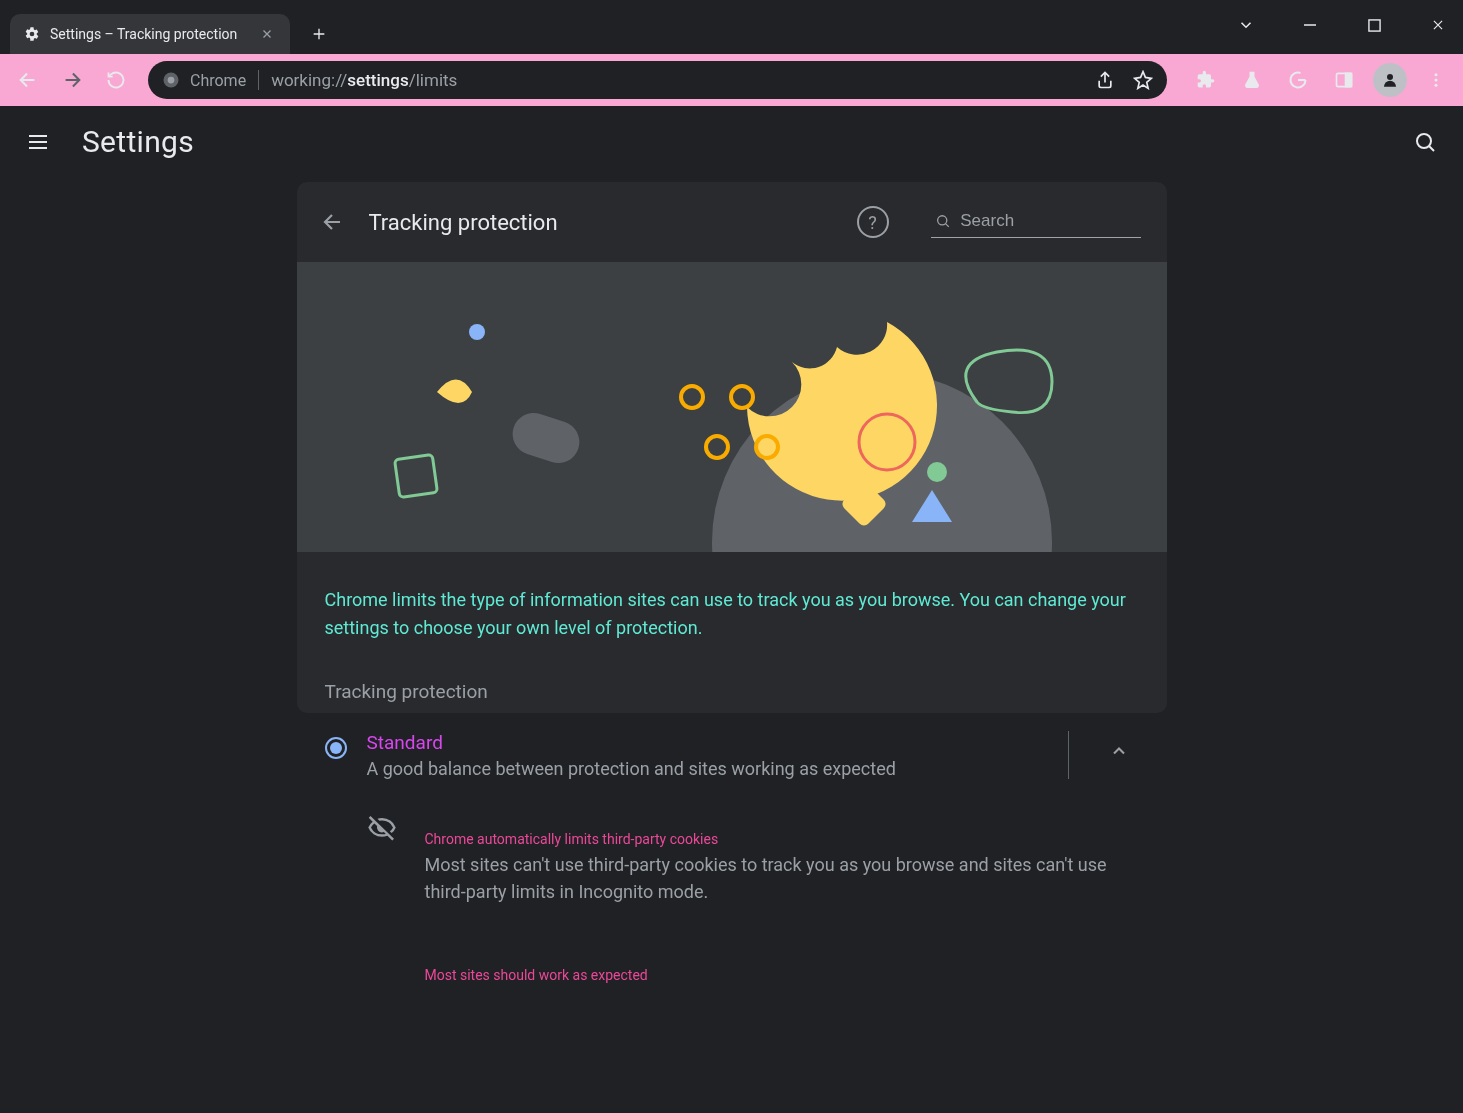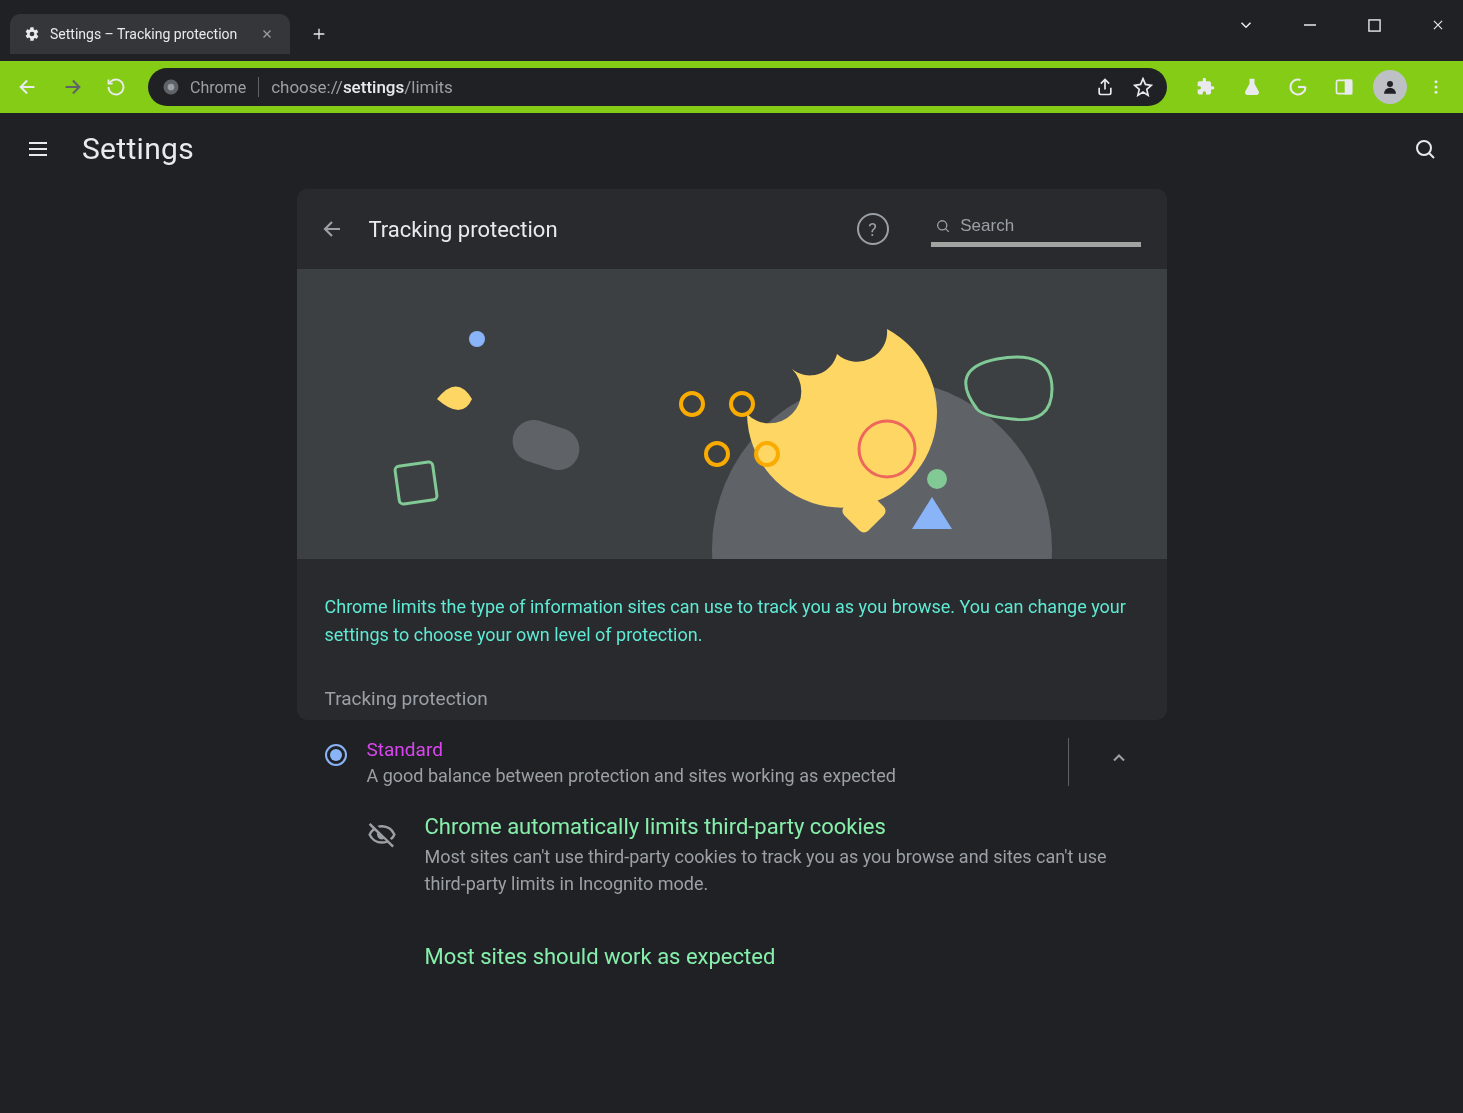--- a/index.html
+++ b/index.html
@@ -32,26 +32,25 @@
   .tab .gear-icon { width:16px; height:16px; display:flex; align-items:center; justify-content:center;}
   .tab-title { font-size: 14px; color:#e8eaed; }
   .tab-close { margin-left:auto; width:18px; height:18px; display:flex; align-items:center; justify-content:center; border-radius:50%; color:#9aa0a6;}
   .newtab { width:34px; height:34px; display:flex; align-items:center; justify-content:center; margin-left:12px; margin-bottom:3px; color:#e8eaed; border-radius:50%;}
   .window-controls { margin-left:auto; display:flex; padding-right:10px; padding-bottom:14px; gap:34px; align-items:center;}
   .wc { width:30px; height:30px; display:flex; align-items:center; justify-content:center; color:#e8eaed;}
 
   
   .toolbar {
     height: 52px;
-    background: #84cc16;
+    background: #f9a8d4;
     display:flex;
     align-items:center;
     padding: 0 10px;
     gap: 8px;
-    margin-top: 7px;
   }
   .navbtn { width:36px; height:36px; display:flex; align-items:center; justify-content:center; color:#9aa0a6; border-radius:50%;}
   .navbtn.active { color:#e8eaed; }
   .omnibox {
     flex:1;
     height:38px;
     background:#202124;
     border-radius:20px;
     display:flex;
     align-items:center;
@@ -101,21 +100,21 @@
   }
   .card-header {
     display:flex;
     align-items:center;
     padding:22px 26px 22px 18px;
     gap:18px;
   }
   .back-arrow { width:36px; height:36px; display:flex; align-items:center; justify-content:center; color:#9aa0a6;}
   .card-title { font-size:22px; color:#e8eaed; font-weight:400;}
   .help-icon { margin-left:auto; width:32px; height:32px; border:2px solid #9aa0a6; border-radius:50%; display:flex; align-items:center; justify-content:center; color:#9aa0a6; font-size:18px;}
-  .mini-search { display:flex; align-items:center; gap:10px; border-bottom:5px solid #a3a3a3; padding:4px 0 6px 4px; margin-left:24px; width:210px;}
+  .mini-search { display:flex; align-items:center; gap:10px; border-bottom:1px solid #a3a3a3; padding:4px 0 6px 4px; margin-left:24px; width:210px;}
   .mini-search input { background:transparent; border:none; outline:none; color:#e8eaed; font-size:17px; width:100%;}
   .mini-search input::placeholder{color:#9aa0a6;}
   
   .banner {
     height:290px;
     background:#3c4043;
     position:relative;
     overflow:hidden;
   }
   .desc {
@@ -147,21 +146,21 @@
   .expand-btn { width:40px; height:40px; display:flex; align-items:center; justify-content:center; color:#9aa0a6; margin-top:0px;}
   
   .detail-row {
     display:flex;
     align-items:flex-start;
     padding:10px 28px 10px 70px;
     gap:26px;
   }
   .detail-icon { width:32px; height:32px; color:#9aa0a6; flex-shrink:0; margin-top:6px;}
   .detail-text { flex:1;}
-  .detail-title { font-size:22px; color:#86efac; margin-bottom:4px;}
+  .detail-title { font-size:14px; color:#ec4899; margin-bottom:4px;margin-top:24px;}
   .detail-sub { font-size:18px; color:#9aa0a6; line-height:1.5;}
 
   svg { display:block; }
 </style>
 </head>
 <body>
 
 <div class="titlebar">
   <div class="tab">
     <span class="gear-icon">
@@ -225,21 +224,21 @@
   <div class="omnibox">
     <div class="omni-chip">
       <svg width="18" height="18" viewBox="0 0 24 24">
           <circle cx="12" cy="12" r="10" fill="#5f6368"></circle>
           <circle cx="12" cy="12" r="4.5" fill="#9aa0a6"></circle>
         </svg>
       <span>Chrome</span>
     </div>
     <div class="omni-divider"></div>
     <div class="url">
-      <span>choose://</span><span class="strong">settings</span><span>/limits</span>
+      <span>working://</span><span class="strong">settings</span><span>/limits</span>
     </div>
     <div class="omni-actions">
       <span>
         <svg width="20" height="20" viewBox="0 0 24 24" fill="none" stroke="#e8eaed" stroke-width="2">
             <path d="M12 3v12M7 8l5-5 5 5"></path>
             <path d="M5 13v6a2 2 0 0 0 2 2h10a2 2 0 0 0 2-2v-6"></path>
           </svg>
       </span>
       <span>
         <svg width="20" height="20" viewBox="0 0 24 24" fill="none" stroke="#e8eaed" stroke-width="2">

